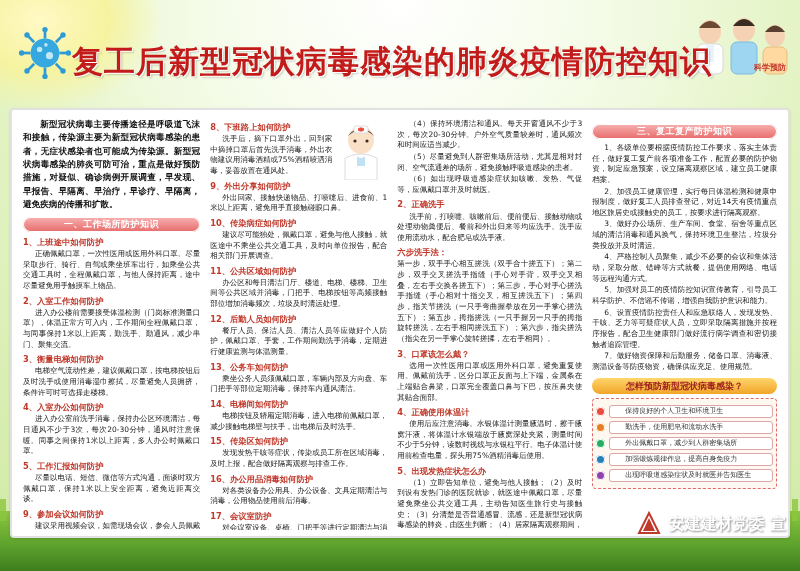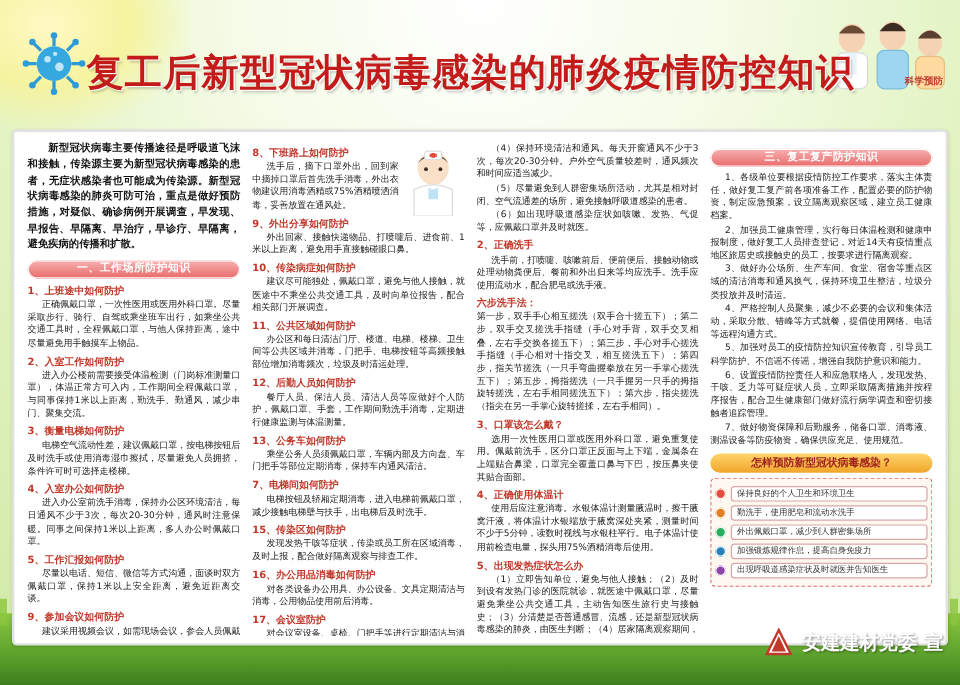--- a/index.html
+++ b/index.html
@@ -93,27 +93,27 @@
   }
   .prevent-row{
     display:flex;align-items:center;margin:3px 0;
   }
   .dot{
     width:9px;height:9px;border-radius:50%;margin-right:4px;flex:0 0 auto;
     background:#e74c3c;box-shadow:inset 0 0 0 1px #fff;
   }
   .prevent-row .bar{
     flex:1 1 auto;height:11px;border:1px solid #d9a7a7;border-radius:3px;background:#fff;
-    font-size:7px;line-height:11px;color:#333;padding-left:4px;overflow:hidden;white-space:nowrap;
+    font-size:7px;line-height:11px;color:#333;padding-left:15px;overflow:hidden;white-space:nowrap;
   }
   .nurse{
     float:right;width:52px;height:62px;margin:0 0 2px 3px;
   }
   .footer{
-    position:absolute;left:0;bottom:4px;width:800px;height:62px;z-index:4;
+    position:absolute;left:0;bottom:16px;width:800px;height:62px;z-index:4;
     display:flex;align-items:center;justify-content:flex-end;
   }
   .brand{
     display:flex;align-items:center;margin-right:14px;
   }
   .brand-logo{width:26px;height:26px;margin-right:6px;}
   .brand-text{
     font-size:16px;font-weight:bold;color:#ffffff;
     text-shadow:1px 1px 2px rgba(0,0,0,.45);
     font-family:"DejaVu Sans","Liberation Sans",sans-serif;
@@ -214,21 +214,21 @@
       <div class="sub">9、外出分享如何防护</div>
       <div class="p ind">外出回家、接触快递物品、打喷嚏后、进食前、1米以上距离，避免用手直接触碰眼口鼻。</div>
       <div class="sub">10、传染病症如何防护</div>
       <div class="p ind">建议尽可能独处，佩戴口罩，避免与他人接触，就医途中不乘坐公共交通工具，及时向单位报告，配合相关部门开展调查。</div>
       <div class="sub">11、公共区域如何防护</div>
       <div class="p ind">办公区和每日清洁门厅、楼道、电梯、楼梯、卫生间等公共区域并消毒，门把手、电梯按钮等高频接触部位增加消毒频次，垃圾及时清运处理。</div>
       <div class="sub">12、后勤人员如何防护</div>
       <div class="p ind">餐厅人员、保洁人员、清洁人员等应做好个人防护，佩戴口罩、手套，工作期间勤洗手消毒，定期进行健康监测与体温测量。</div>
       <div class="sub">13、公务车如何防护</div>
       <div class="p ind">乘坐公务人员须佩戴口罩，车辆内部及方向盘、车门把手等部位定期消毒，保持车内通风清洁。</div>
-      <div class="sub">7、电梯间如何防护</div>
+      <div class="sub">14、电梯间如何防护</div>
       <div class="p ind">电梯按钮及轿厢定期消毒，进入电梯前佩戴口罩，减少接触电梯壁与扶手，出电梯后及时洗手。</div>
       <div class="sub">15、传染区如何防护</div>
       <div class="p ind">发现发热干咳等症状，传染或员工所在区域消毒，及时上报，配合做好隔离观察与排查工作。</div>
       <div class="sub">16、办公用品消毒如何防护</div>
       <div class="p ind">对各类设备办公用具、办公设备、文具定期清洁与消毒，公用物品使用前后消毒。</div>
       <div class="sub">17、会议室防护</div>
       <div class="p ind">对会议室设备、桌椅、门把手等进行定期清洁与消毒，会议室保持通风。</div>
 
     </div>
 

